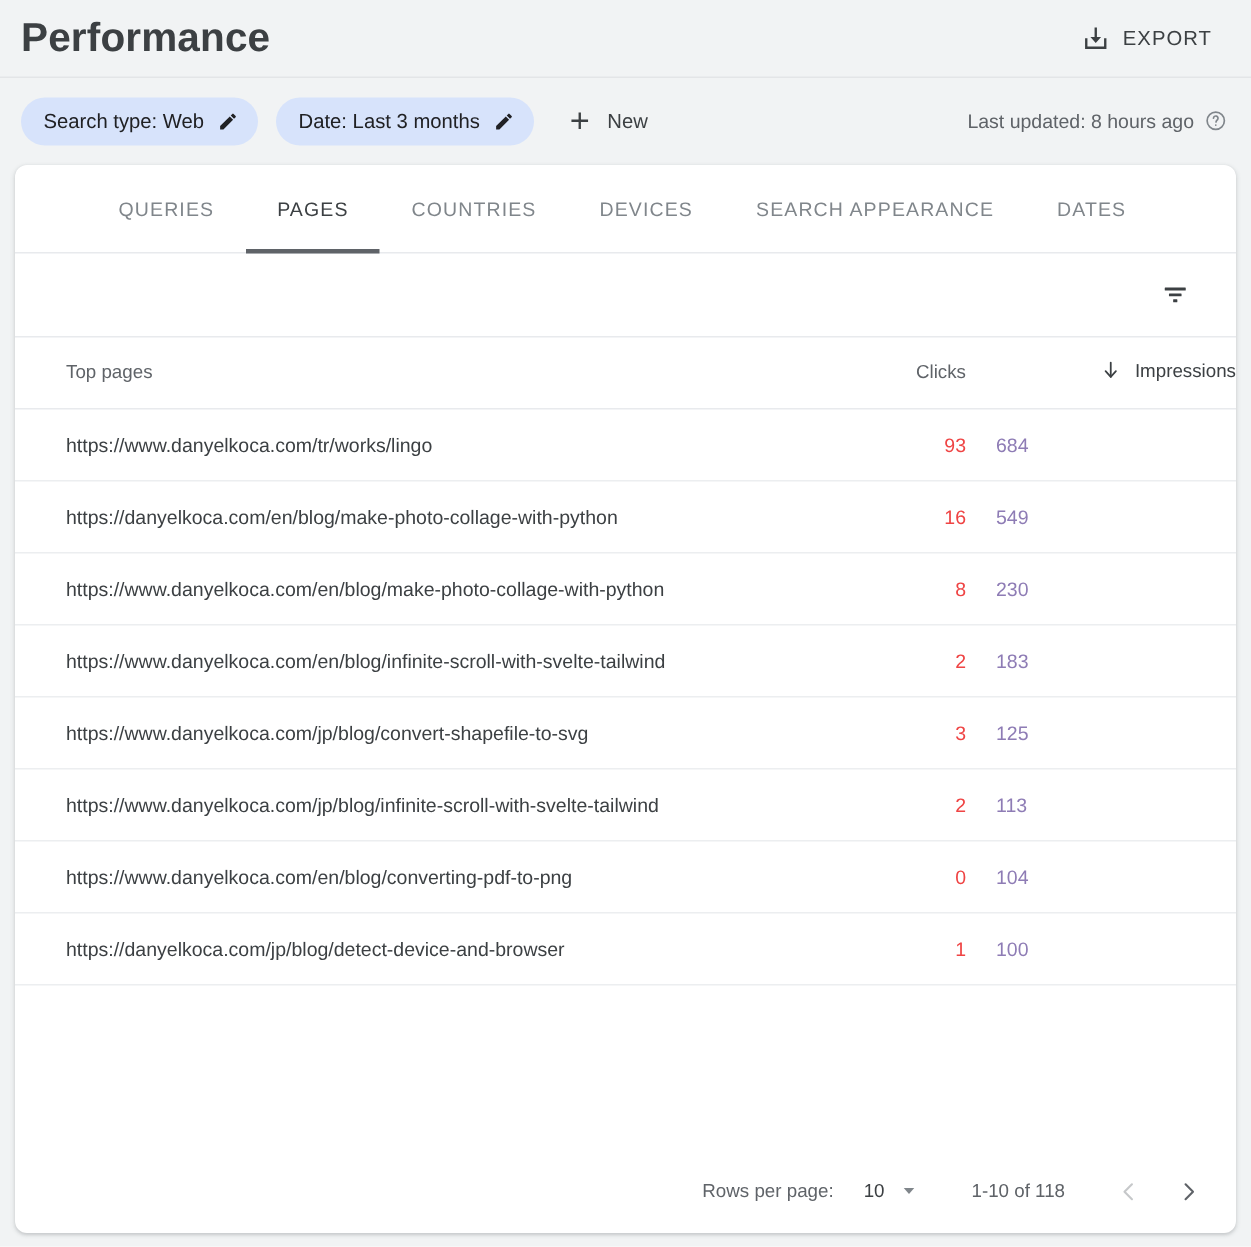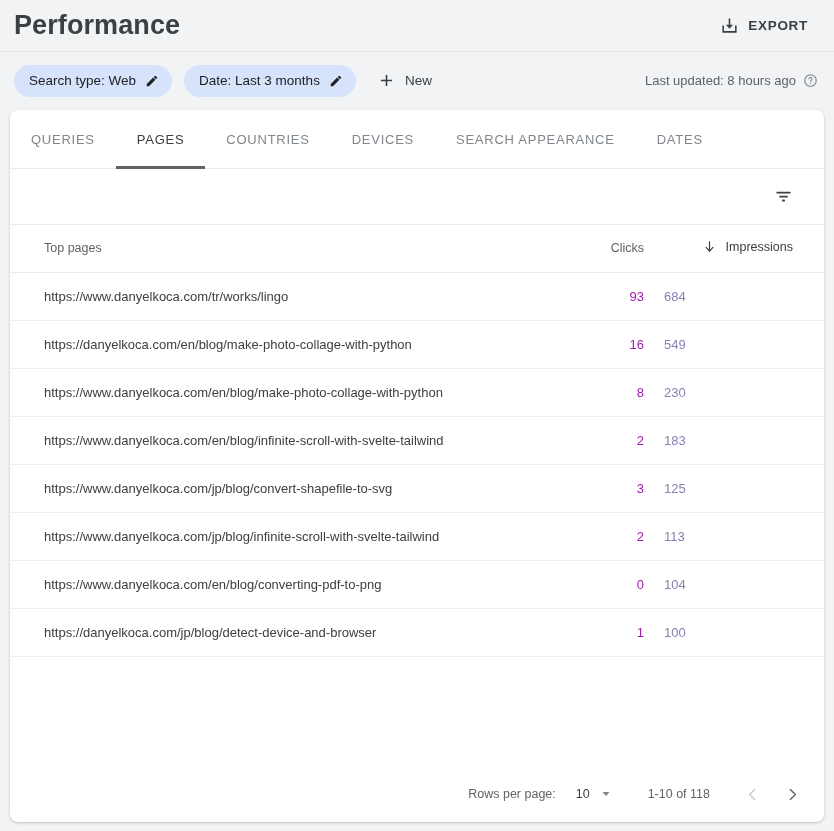--- a/index.html
+++ b/index.html
@@ -48,21 +48,21 @@
     gap: 9px;
     padding: 7px 10px;
     border-radius: 4px;
     cursor: pointer;
     background: transparent;
     border: none;
   }
 
   .export-label {
     font-size: 13.5px;
-    font-weight: 700;
+    font-weight: 400;
     letter-spacing: 0.7px;
     color: #3c4043;
   }
 
   
   .filterbar {
     height: 57px;
     display: flex;
     align-items: center;
     padding: 0 16px 0 14px;
@@ -122,20 +122,21 @@
     overflow: hidden;
     display: flex;
     flex-direction: column;
   }
 
   
   .tabs {
     height: 59px;
     display: flex;
     align-items: stretch;
+    padding-left: 48px;
     border-bottom: 1px solid #e8eaed;
     flex: none;
   }
 
   .tab {
     display: flex;
     align-items: center;
     justify-content: center;
     padding: 0 21px;
     font-size: 13px;
@@ -190,21 +191,21 @@
     font-size: 12.5px;
     font-weight: 400;
     color: #5f6368;
     border-bottom: 1px solid #e8eaed;
     padding: 0;
     vertical-align: middle;
   }
 
   th.col-page { text-align: left; padding-left: 34px; width: 510px; }
   th.col-clicks { text-align: right; padding-right: 20px; width: 144px; }
-  th.col-impr { text-align: right; padding-right: 31px; width: 160px; }
+  th.col-impr { text-align: right; width: 160px; }
 
   th.sorted { color: #3c4043; }
 
   .sort-wrap {
     display: inline-flex;
     align-items: center;
     gap: 9px;
   }
 
   tbody td {
@@ -221,21 +222,21 @@
     padding-left: 34px;
     color: #3c4043;
     font-size: 13px;
     white-space: nowrap;
     overflow: hidden;
     text-overflow: ellipsis;
   }
   td.cell-clicks {
     text-align: right;
     padding-right: 20px;
-    color: #a21caf;
+    color: #ef4444;
     font-size: 13px;
   }
   td.cell-impr {
     text-align: left;
     padding-right: 31px;
     color: #8e7cb5;
     font-size: 13px;
   }
 
   

